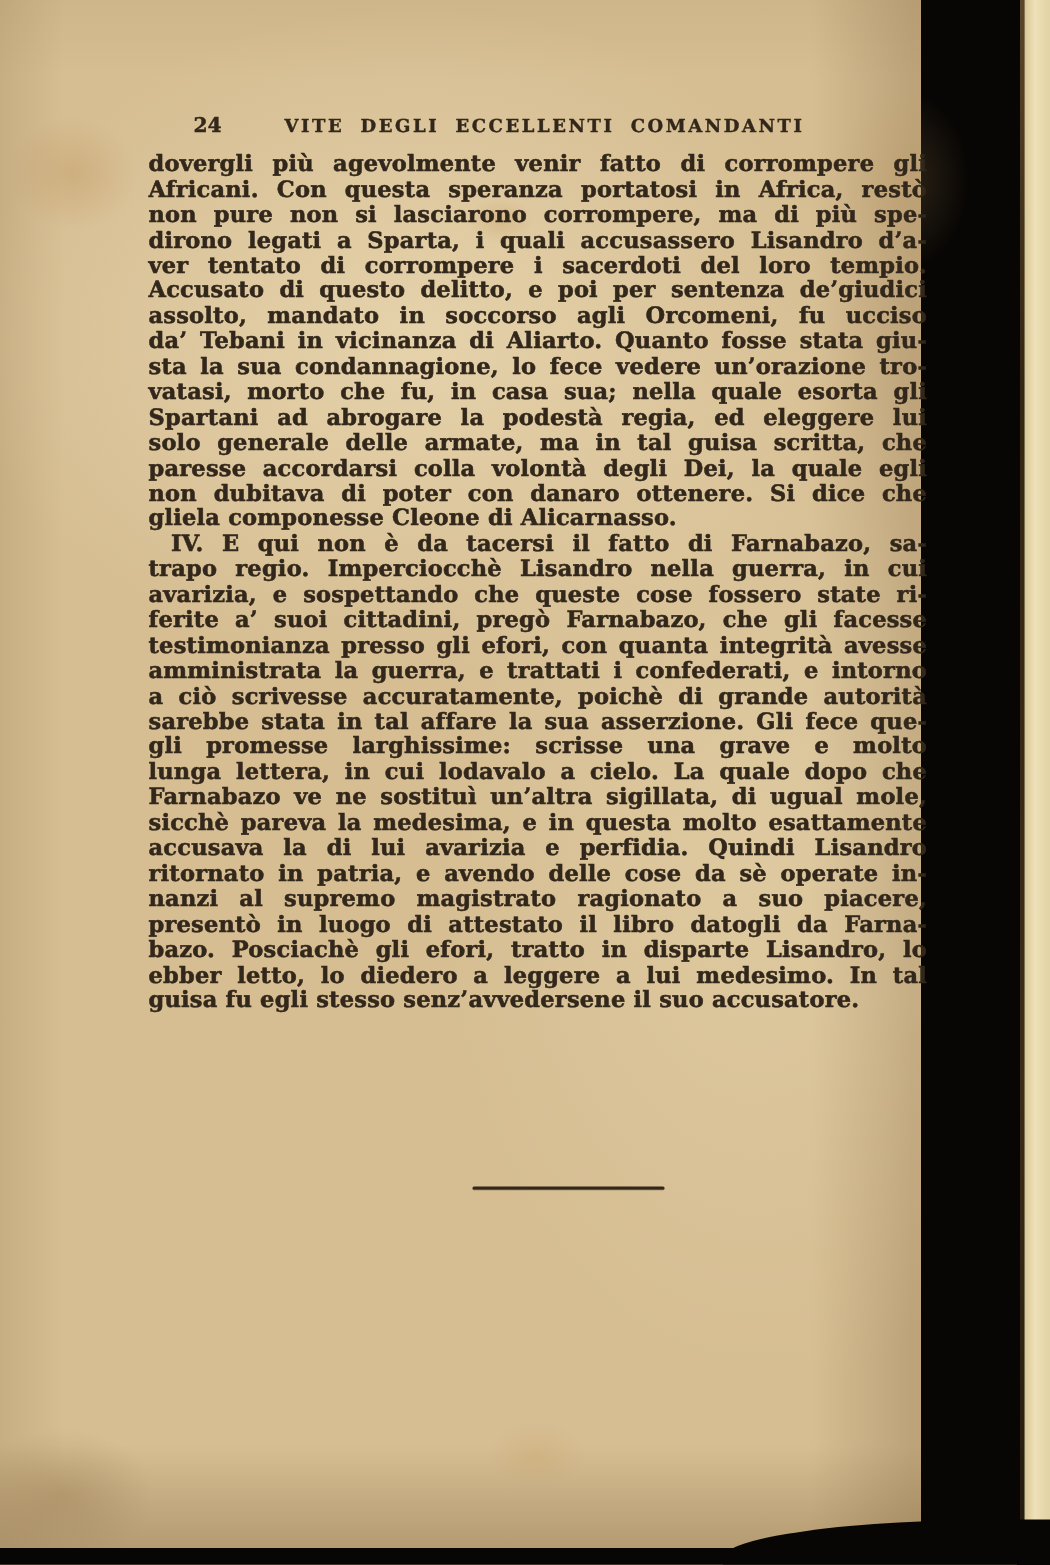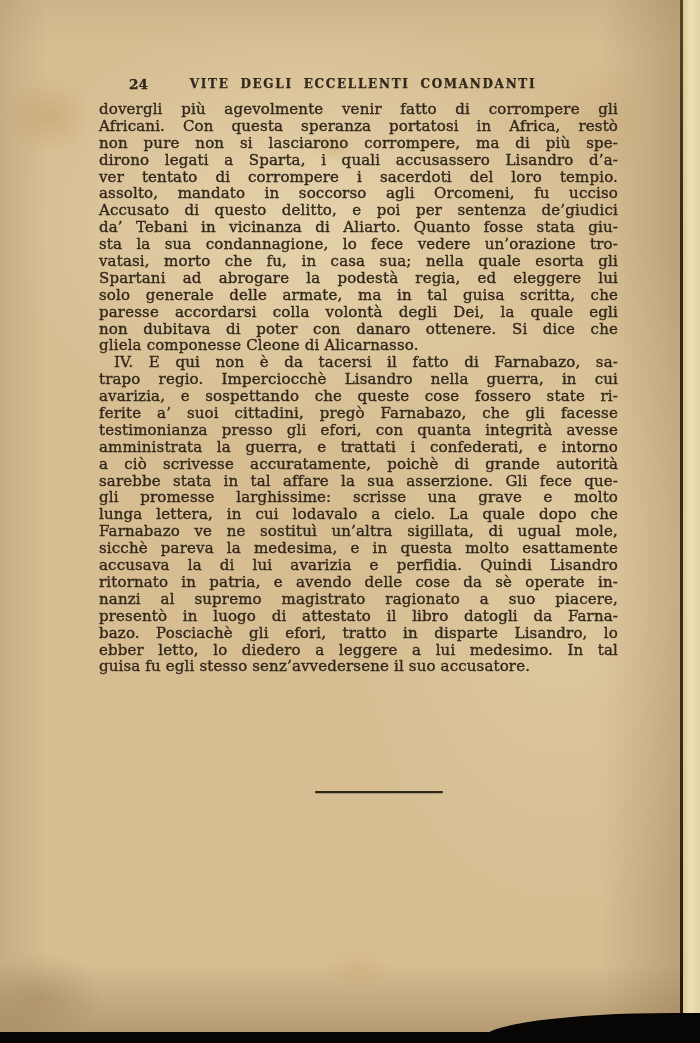--- a/index.html
+++ b/index.html
@@ -2,21 +2,21 @@
 <html style="--paper: #d6bd92; --ink: #32271b; --edge-line: #3a2b16; --adjacent-page: #e8d9af; --scan-background: #080604;"><head>
 <meta charset="utf-8">
 <style>
   html,body{margin:0;padding:0;}
   body{
     width:700px;height:1043px;position:relative;overflow:hidden;
     background:var(--scan-background,#080604);
     font-family:"DejaVu Serif","Liberation Serif",serif;
   }
   .paper{
-    position:absolute;left:0;top:0;width:682px;height:1036px;
+    position:absolute;left:0;top:0;width:614px;height:1036px;
     background-color:var(--paper,#d6bd92);
     background-image:
       radial-gradient(ellipse 430px 320px at 45% 22%, rgba(242,228,192,0.55), rgba(242,228,192,0) 70%),
       radial-gradient(ellipse 320px 520px at 82% 55%, rgba(238,224,186,0.35), rgba(238,224,186,0) 70%),
       linear-gradient(to right, rgba(140,110,70,0.20), rgba(140,110,70,0) 7%, rgba(140,110,70,0) 88%, rgba(115,85,48,0.25) 99%),
       linear-gradient(to bottom, rgba(150,120,80,0.12), rgba(150,120,80,0) 5%, rgba(150,120,80,0) 93%, rgba(105,78,42,0.30) 99.5%);
   }
   .stain{position:absolute;border-radius:50%;pointer-events:none;}
   .stain.s1{left:6px;top:78px;width:86px;height:76px;
     background:radial-gradient(closest-side, rgba(192,152,94,0.40), rgba(192,152,94,0));}
@@ -36,20 +36,21 @@
   }
   .running-title{
     position:absolute;left:93px;top:77px;width:540px;text-align:center;
     font-size:12px;font-weight:bold;letter-spacing:1.7px;word-spacing:5px;
     color:var(--ink,#32271b);-webkit-text-stroke:0.25px currentColor;
   }
   .textblock{
     position:absolute;left:99px;top:101px;width:519px;
     font-size:15px;color:var(--ink,#32271b);
     letter-spacing:0.15px;
+    font-weight:bold;
     -webkit-text-stroke:0.35px currentColor;
   }
   .line{
     height:16.9px;line-height:16.9px;
     text-align:justify;text-align-last:justify;
   }
   .line.flush{text-align-last:left;}
   .line.indent{text-indent:15px;}
 
   .divider{
@@ -91,22 +92,22 @@
     <div class="page-number">24</div>
 
     <div class="running-title">VITE DEGLI ECCELLENTI COMANDANTI</div>
 
     <div class="textblock" id="textblock">
         <div class="line">dovergli più agevolmente venir fatto di corrompere gli</div>
         <div class="line">Africani. Con questa speranza portatosi in Africa, restò</div>
         <div class="line">non pure non si lasciarono corrompere, ma di più spe-</div>
         <div class="line">dirono legati a Sparta, i quali accusassero Lisandro d’a-</div>
         <div class="line">ver tentato di corrompere i sacerdoti del loro tempio.</div>
+        <div class="line">Accusato di questo delitto, e poi per sentenza de’giudici</div>
         <div class="line">assolto, mandato in soccorso agli Orcomeni, fu ucciso</div>
-        <div class="line">Accusato di questo delitto, e poi per sentenza de’giudici</div>
         <div class="line">da’ Tebani in vicinanza di Aliarto. Quanto fosse stata giu-</div>
         <div class="line">sta la sua condannagione, lo fece vedere un’orazione tro-</div>
         <div class="line">vatasi, morto che fu, in casa sua; nella quale esorta gli</div>
         <div class="line">Spartani ad abrogare la podestà regia, ed eleggere lui</div>
         <div class="line">solo generale delle armate, ma in tal guisa scritta, che</div>
         <div class="line">paresse accordarsi colla volontà degli Dei, la quale egli</div>
         <div class="line">non dubitava di poter con danaro ottenere. Si dice che</div>
         <div class="line flush">gliela componesse Cleone di Alicarnasso.</div>
         <div class="line indent">IV. E qui non è da tacersi il fatto di Farnabazo, sa-</div>
         <div class="line">trapo regio. Imperciocchè Lisandro nella guerra, in cui</div>

